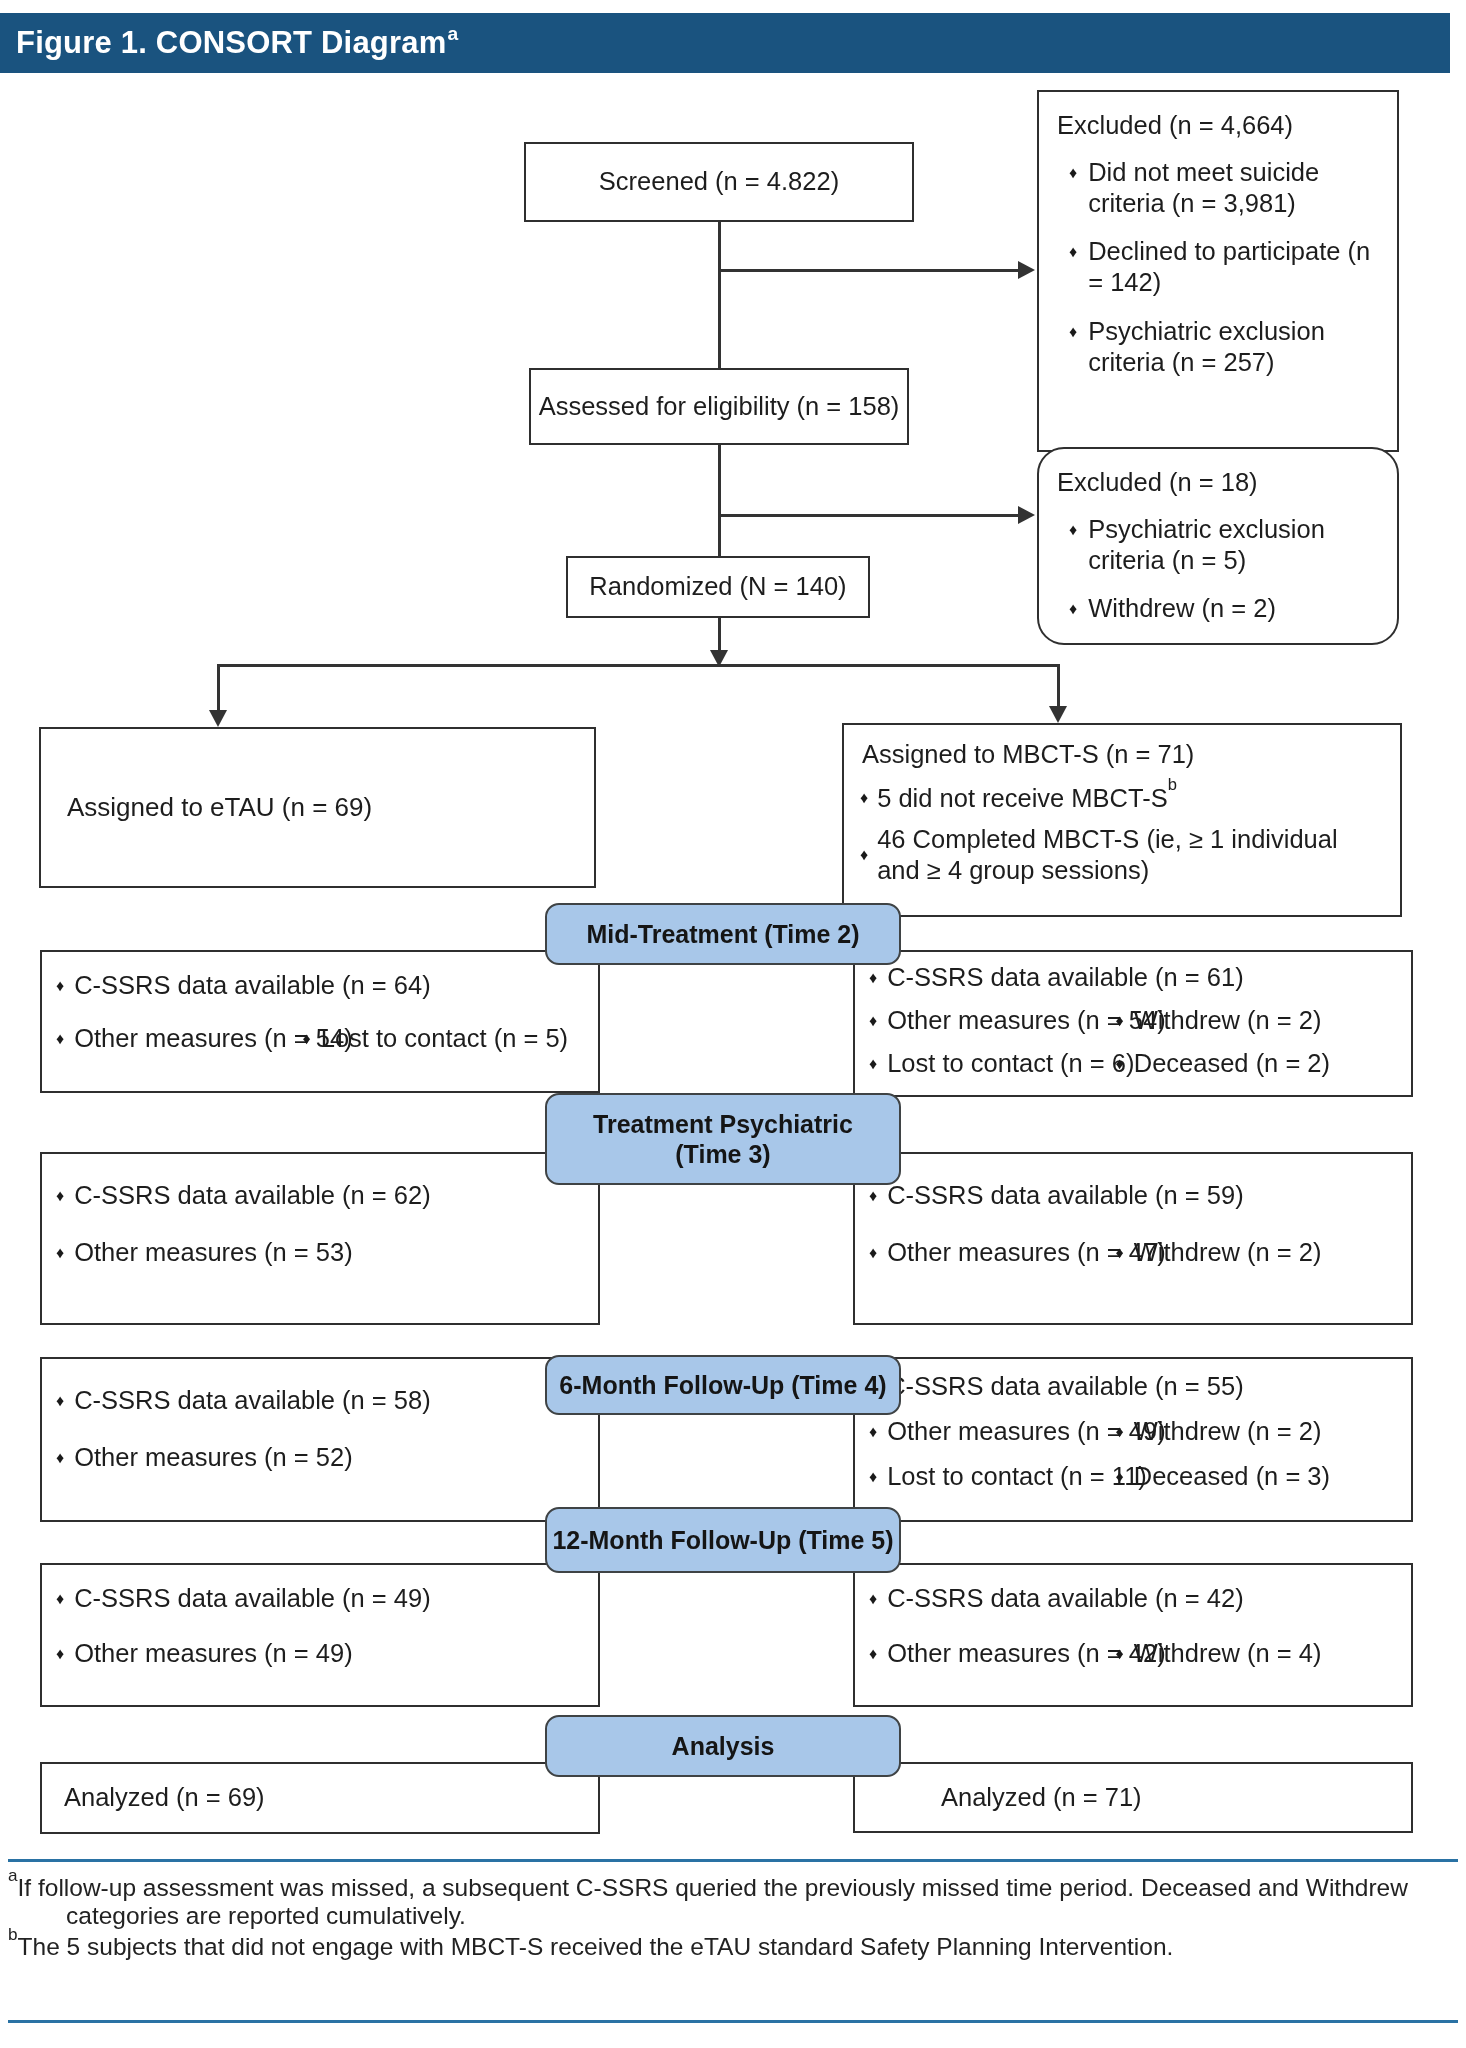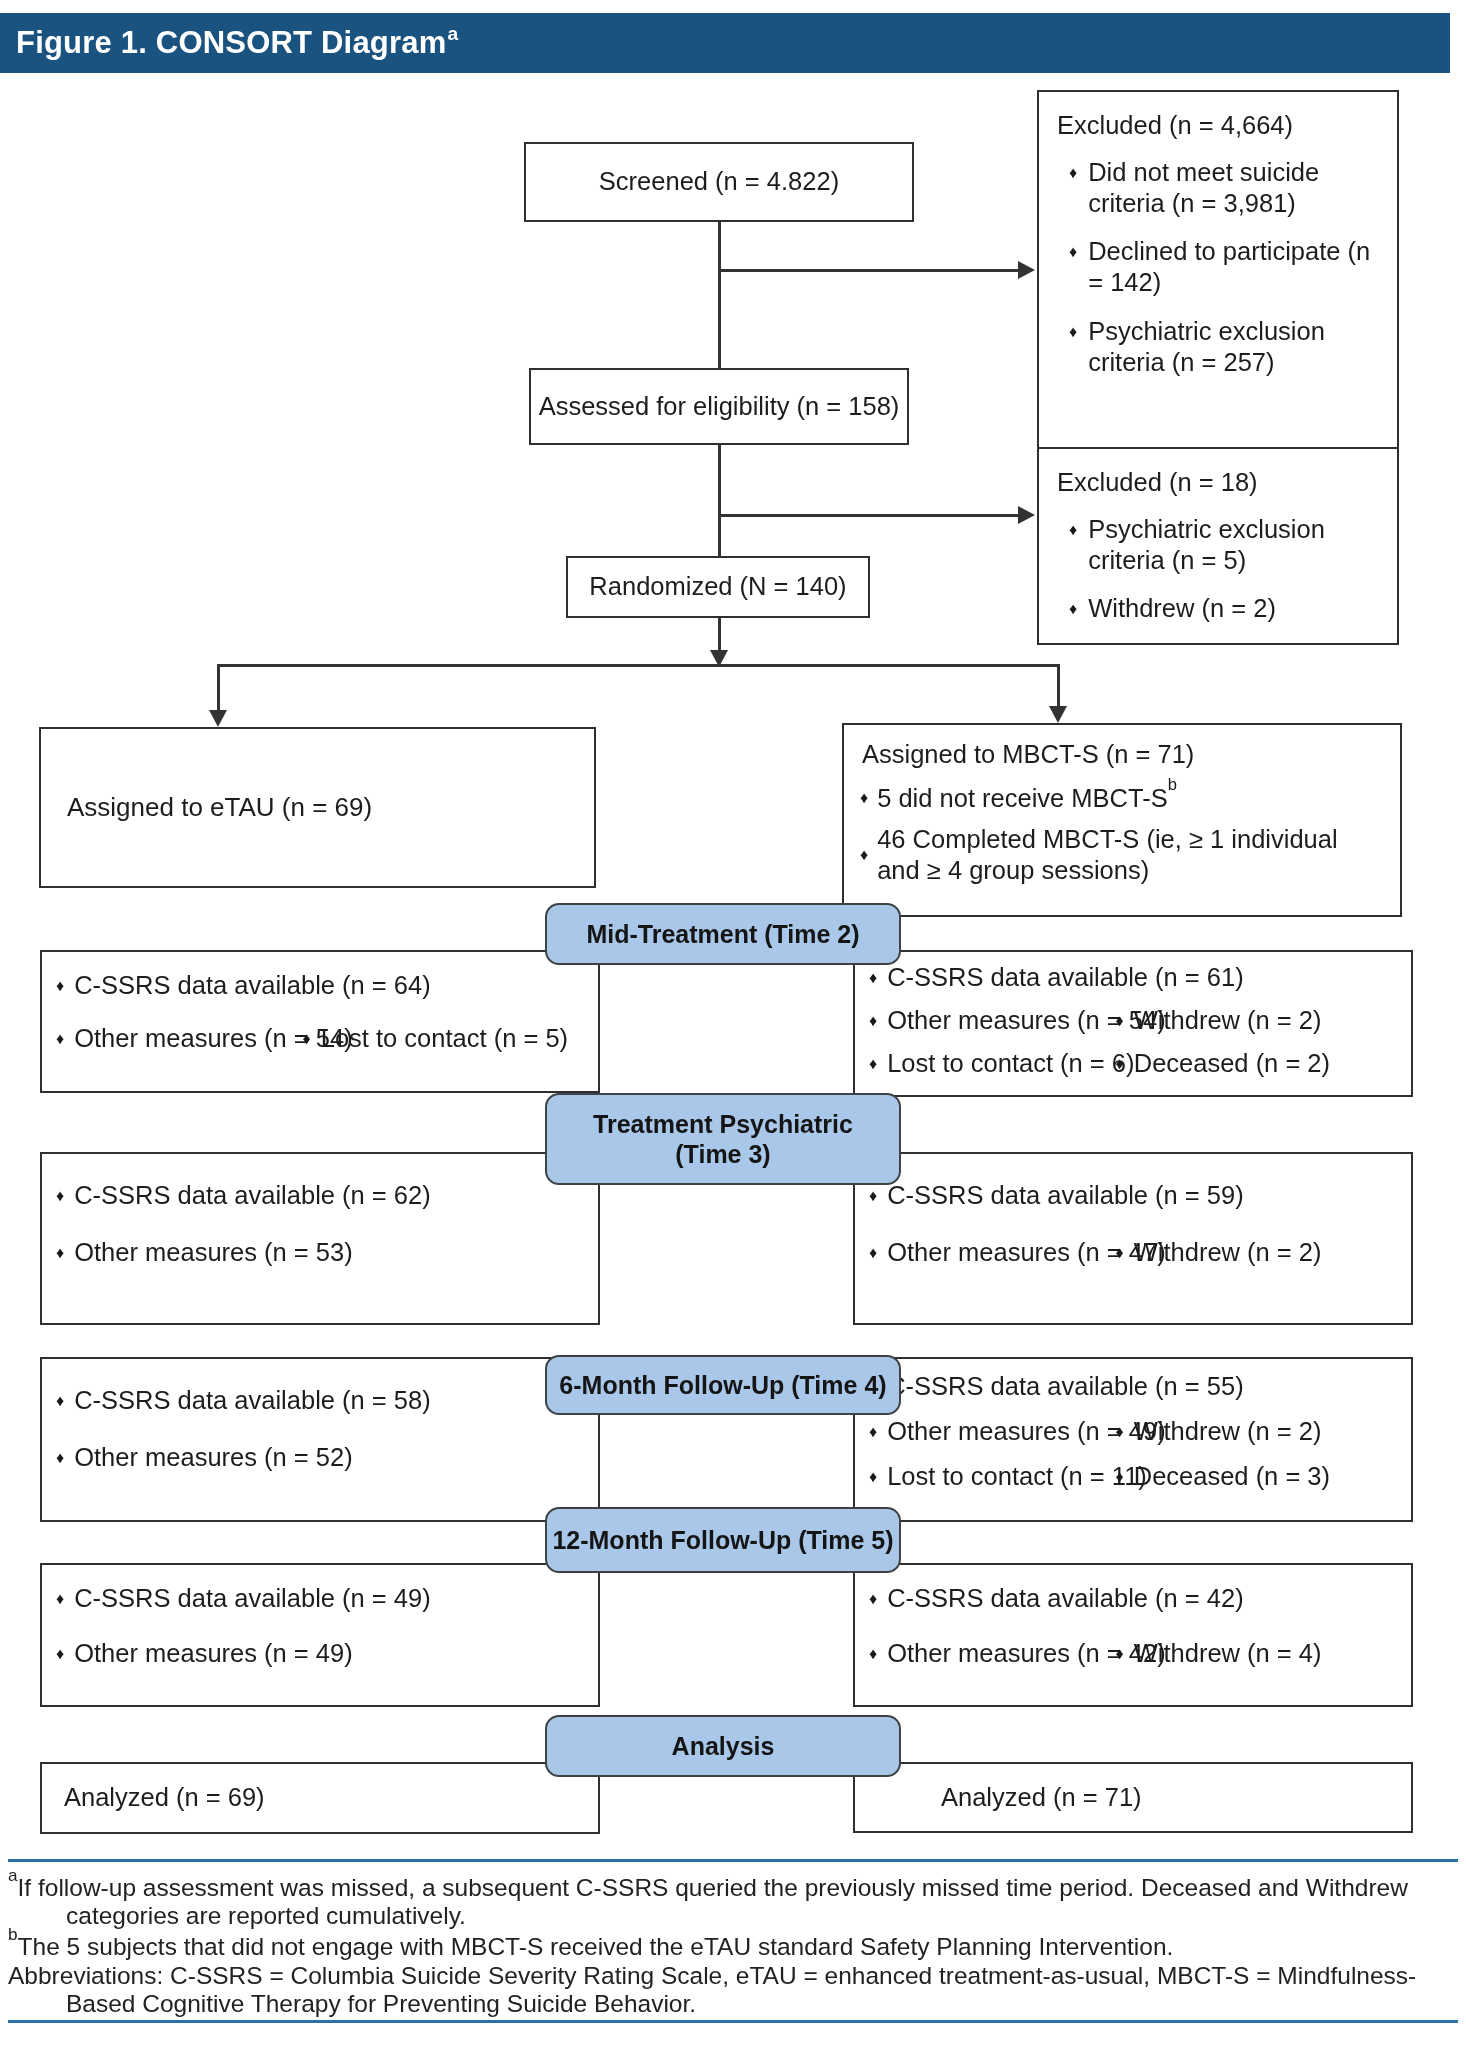--- a/index.html
+++ b/index.html
@@ -114,21 +114,21 @@
           <span class="diamond">♦</span>
           <span class="txt">Psychiatric exclusion criteria (n = 257)</span>
         </div>
       </div>
   </div>
 
   <div class="box box-center" style="left:529px;top:368px;width:380px;height:77px;">
     <span>Assessed for eligibility (n = 158)</span>
   </div>
 
-  <div class="box ex-box" style="left:1037px;top:447px;width:362px;height:198px;">
+  <div class="box ex-box" style="left:1037px;top:447px;width:362px;height:198px;border-radius:27px;">
     <div class="ex-title">Excluded (n = 18)</div>
     <div class="ex-items" id="excluded-mid-items">
         <div class="ex-item">
           <span class="diamond">♦</span>
           <span class="txt">Psychiatric exclusion criteria (n = 5)</span>
         </div>
         <div class="ex-item">
           <span class="diamond">♦</span>
           <span class="txt">Withdrew (n = 2)</span>
         </div>
@@ -332,17 +332,16 @@
     <span>Analyzed (n = 69)</span>
   </div>
   <div class="box box-leftlabel" style="left:853px;top:1762px;width:560px;height:71px;padding-left:86px;">
     <span>Analyzed (n = 71)</span>
   </div>
 
   <div class="rule" style="top:1859px;"></div>
   <div class="footnotes" id="footnotes">
       <p><sup>a</sup>If follow-up assessment was missed, a subsequent C-SSRS queried the previously missed time period. Deceased and Withdrew categories are reported cumulatively.</p>
       <p><sup>b</sup>The 5 subjects that did not engage with MBCT-S received the eTAU standard Safety Planning Intervention.</p>
-      <p>Abbreviations: C-SSRS = Columbia Suicide Severity Rating Scale, eTAU = enhanced treatment-as-usual, MBCT-S = Mindfulness-Based Cognitive Therapy for Preventing Suicide Behavior.</p>
     </div>
   <div class="rule" style="top:2020px;"></div>
 
 </div>
 
 </body></html>

